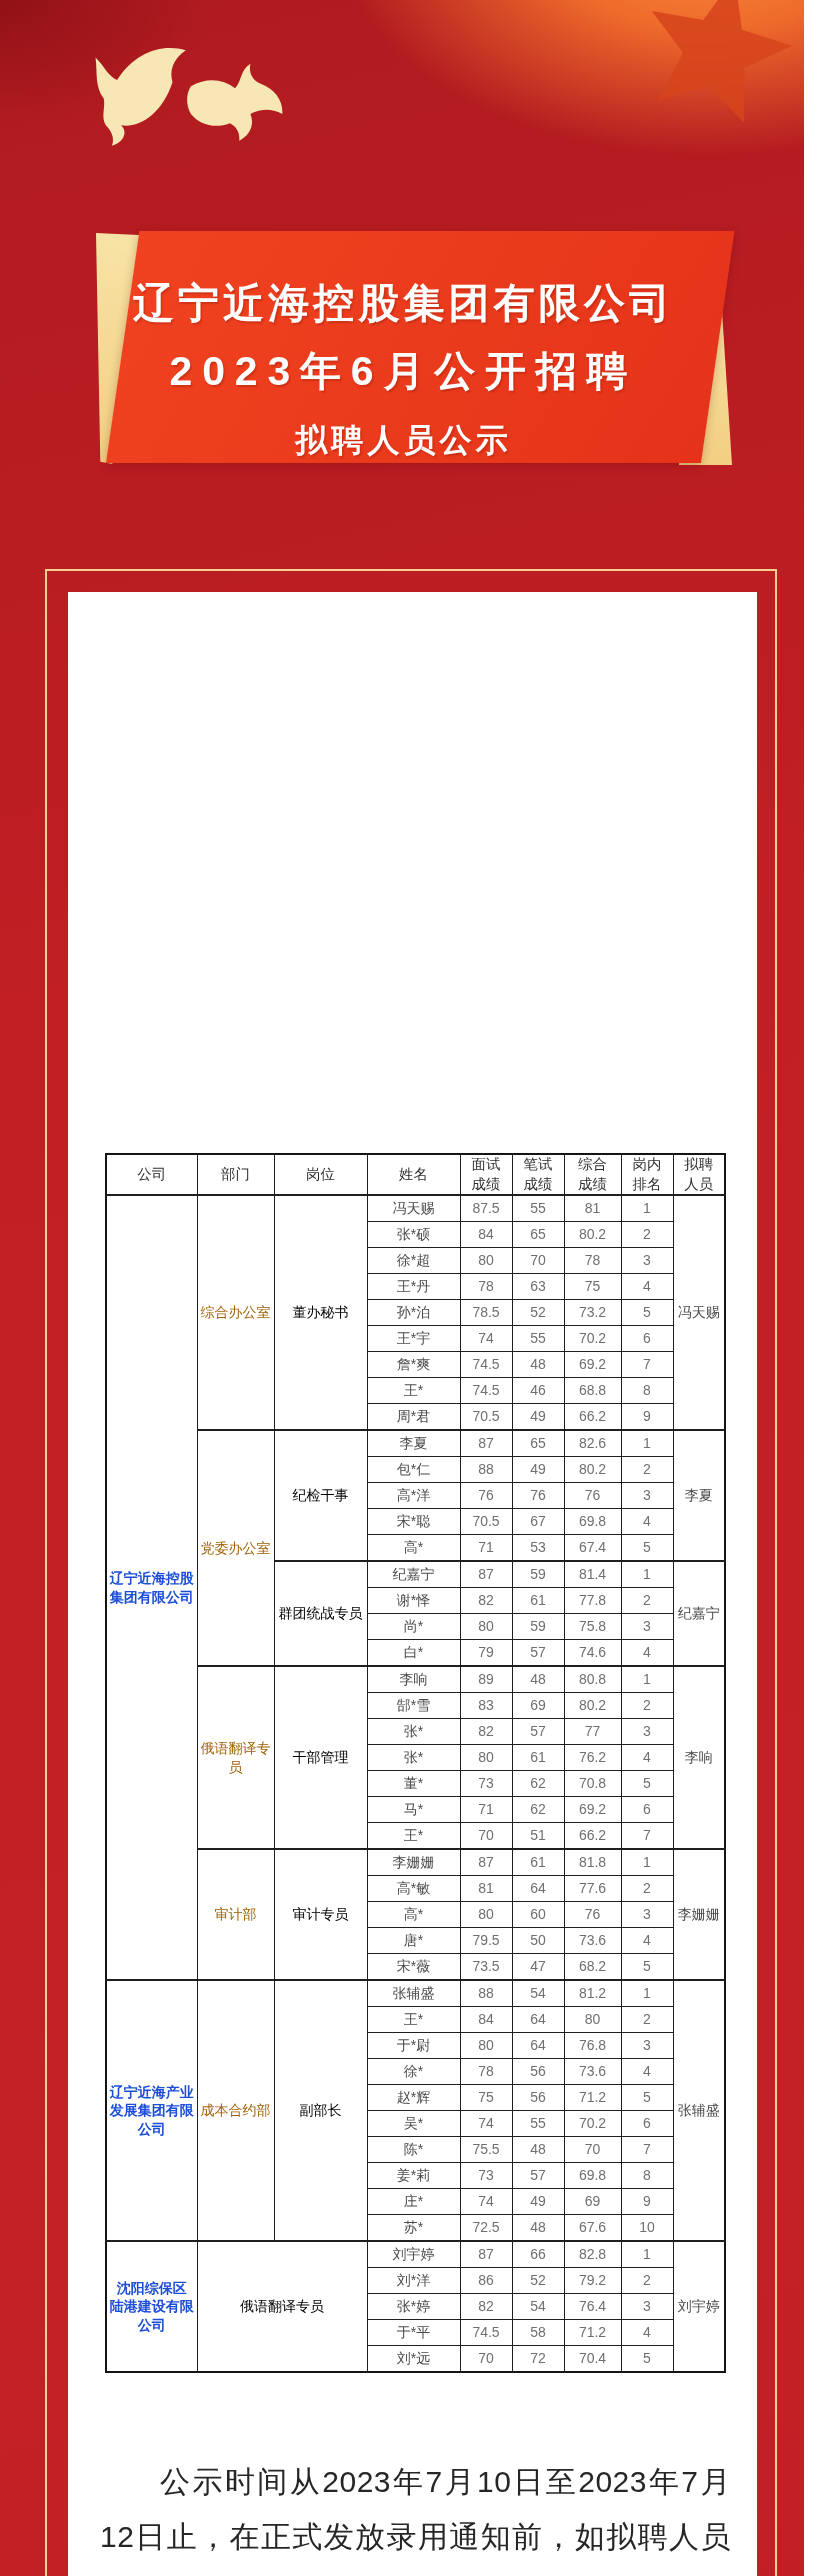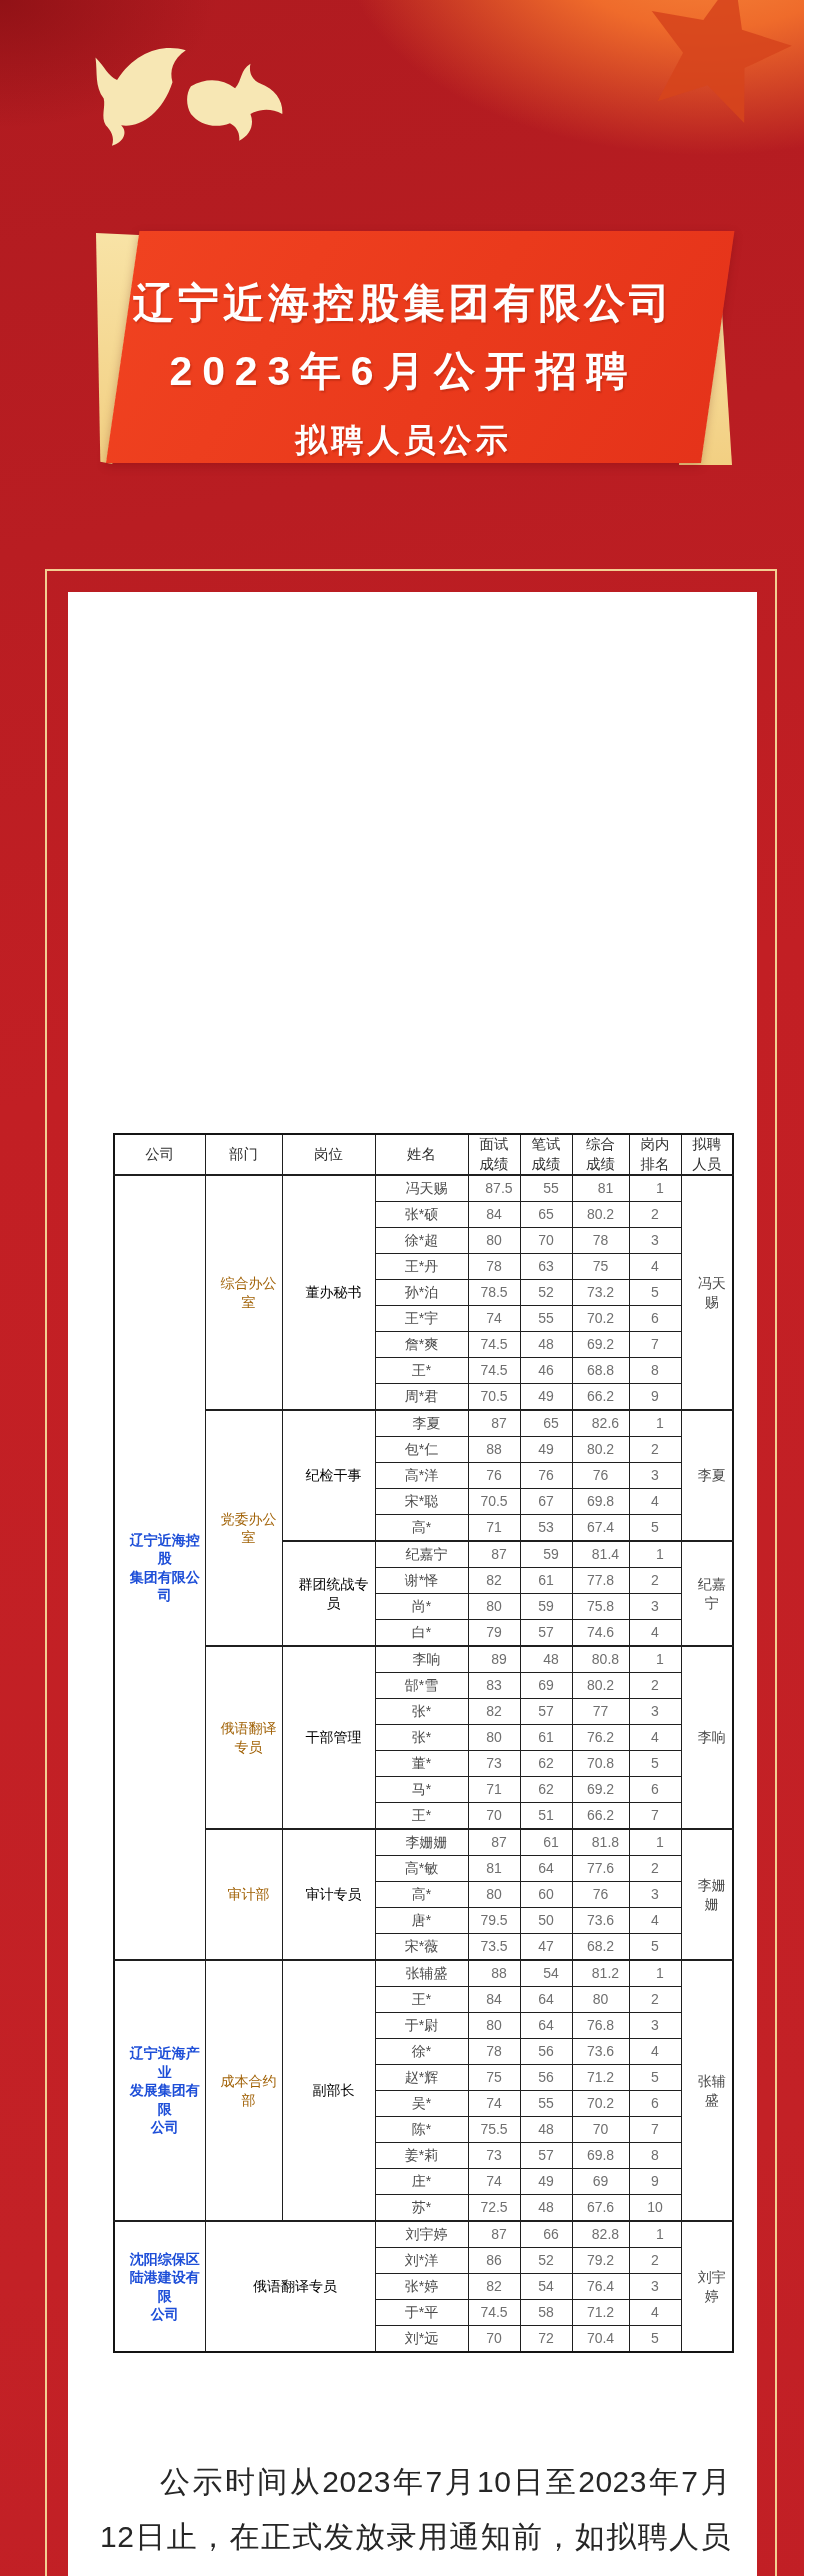--- a/index.html
+++ b/index.html
@@ -36,32 +36,32 @@
   
   .gold-frame{position:absolute;left:45px;top:569px;width:728px;height:2460px;border:2.6px solid var(--gold,#f3cf92);}
   .panel{position:absolute;left:68px;top:592px;width:689px;height:2420px;background:#ffffff;}
   .para{
     position:absolute;left:32px;width:631px;color:#262626;
     font-size:30px;line-height:55px;letter-spacing:0.5px;text-align:justify;text-indent:2em;
   }
   .intro{top:100px;}
   .closing{top:1862px;}
   
-  .tbl-wrap{position:absolute;left:37px;top:541px;width:616px;margin-left:8px;}
+  .tbl-wrap{position:absolute;left:37px;top:561px;width:616px;}
   table.roster{border-collapse:collapse;width:616px;table-layout:fixed;border:2.1px solid #141414;color:#4a4a4a;}
   table.roster th{
     border:1px solid #1f1f1f;border-bottom-width:2.1px;height:39px;
     font-size:14.4px;font-weight:400;color:#2f2f2f;white-space:pre-line;line-height:19.6px;padding:0 1px;text-align:center;vertical-align:middle;
   }
   table.roster td{
     border:1px solid #1f1f1f;height:25px;font-size:14px;line-height:18.5px;
     text-align:center;vertical-align:middle;padding:0 2.1px;overflow:hidden;
   }
   table.roster tr.data td{border-top-width:1.5px;}
-  table.roster tr.group-start td{border-top-width:2.6px;padding-left:12px;}
+  table.roster tr.group-start td{border-top-width:2.6px;}
   td.cell-company{white-space:pre-line;color:#1d4ed8;font-weight:bold;}
   td.cell-dept{white-space:pre-line;color:#a16207;}
   td.cell-pos{color:#000000;}
   td.cell-name{color:#4a4a4a;}
   td.cell-num{color:#6f6f6f;}
   td.cell-hired{color:#4a4a4a;}
 </style>
 </head>
 <body>
 

